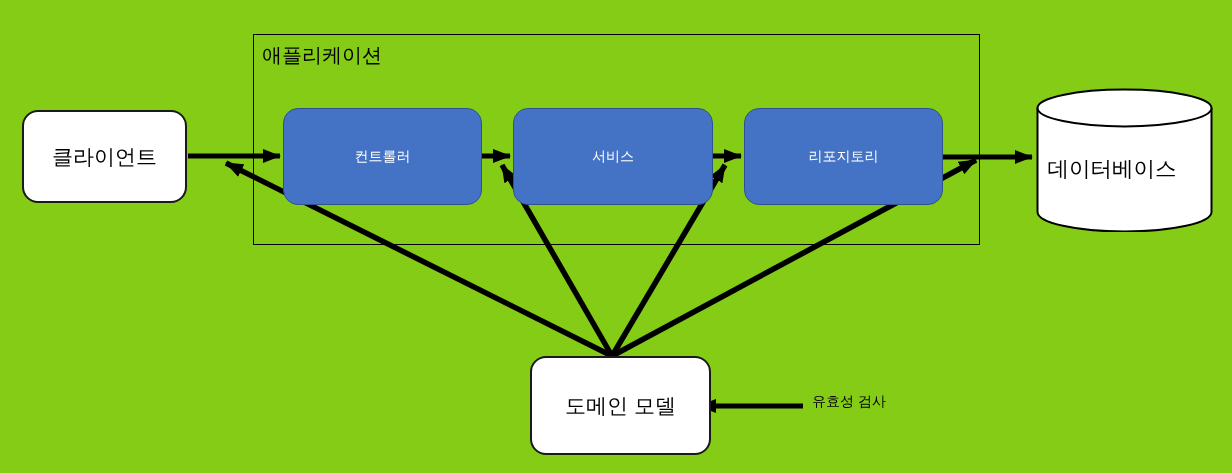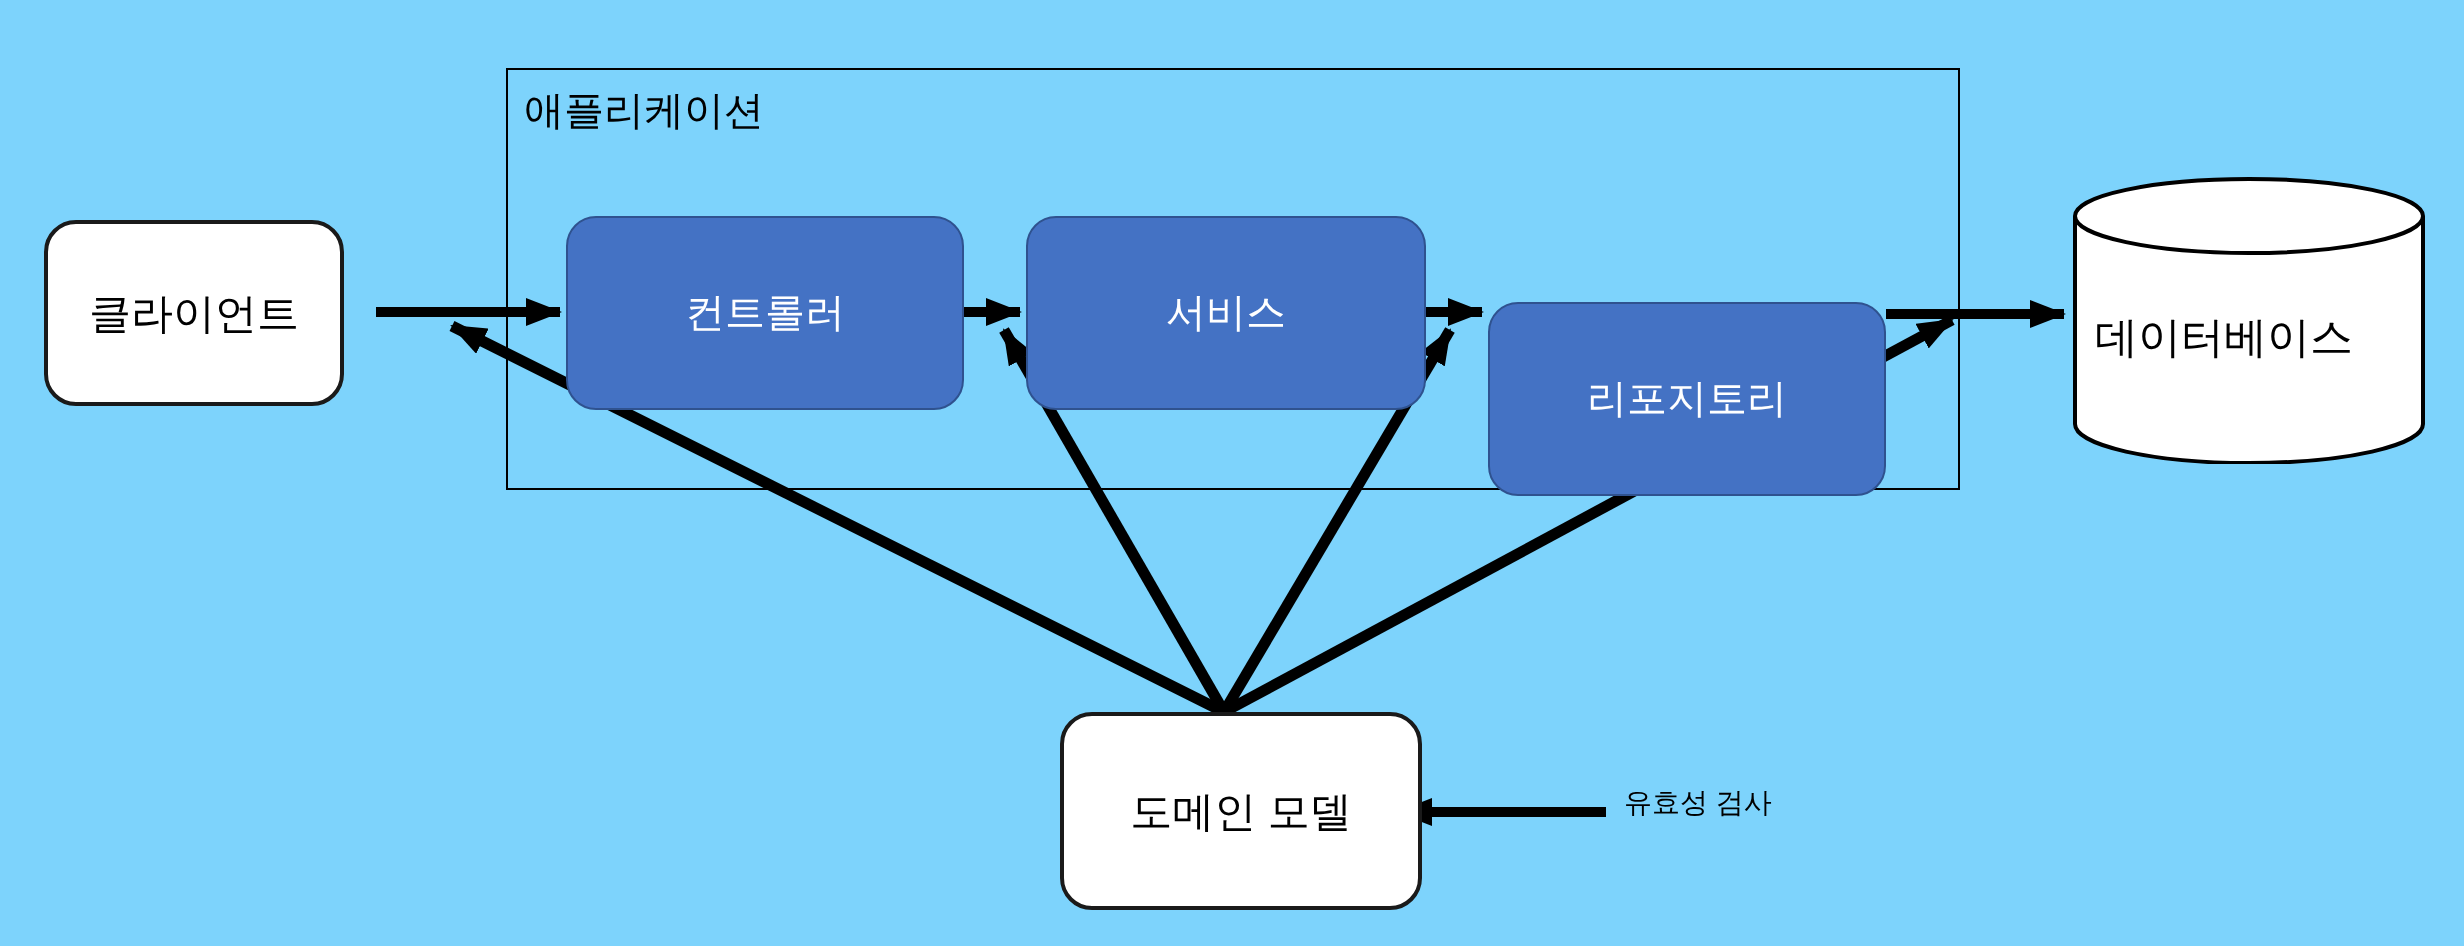--- a/index.html
+++ b/index.html
@@ -5,21 +5,21 @@
   html, body {
     margin: 0;
     padding: 0;
     background: #ffffff;
     font-family: "Liberation Sans", sans-serif;
   }
   .canvas {
     position: relative;
     width: 1232px;
     height: 473px;
-    background: #7dd3fc;
+    background: #84cc16;
     overflow: hidden;
   }
   
   .app-container {
     position: absolute;
     left: 253px;
     top: 34px;
     width: 727px;
     height: 211px;
     border: 1.5px solid #000000;
@@ -57,26 +57,26 @@
     border: 2px solid #1a1a1a;
     border-radius: 16px;
     color: #000000;
     font-size: 21px;
   }
   .node.blue {
     background: #4472C4;
     border: 1.5px solid #2F528F;
     border-radius: 15px;
     color: #ffffff;
-    font-size: 20px;
+    font-size: 14px;
   }
-  .node-client     { left: 22px;  top: 110px; width: 150px; height: 93px; }
+  .node-client     { left: 22px;  top: 110px; width: 165px; height: 93px; }
   .node-controller { left: 283px; top: 108px; width: 199px; height: 97px; }
   .node-service    { left: 513px; top: 108px; width: 200px; height: 97px; align-items: center; }
-  .node-repository { left: 744px; top: 108px; width: 199px; height: 97px; margin-top: 43px; }
+  .node-repository { left: 744px; top: 108px; width: 199px; height: 97px; }
   .node-domain     { left: 530px; top: 356px; width: 181px; height: 99px; }
   
   .cylinder {
     position: absolute;
     left: 1036px;
     top: 88px;
     width: 152px;
     height: 144px;
     z-index: 3;
   }

